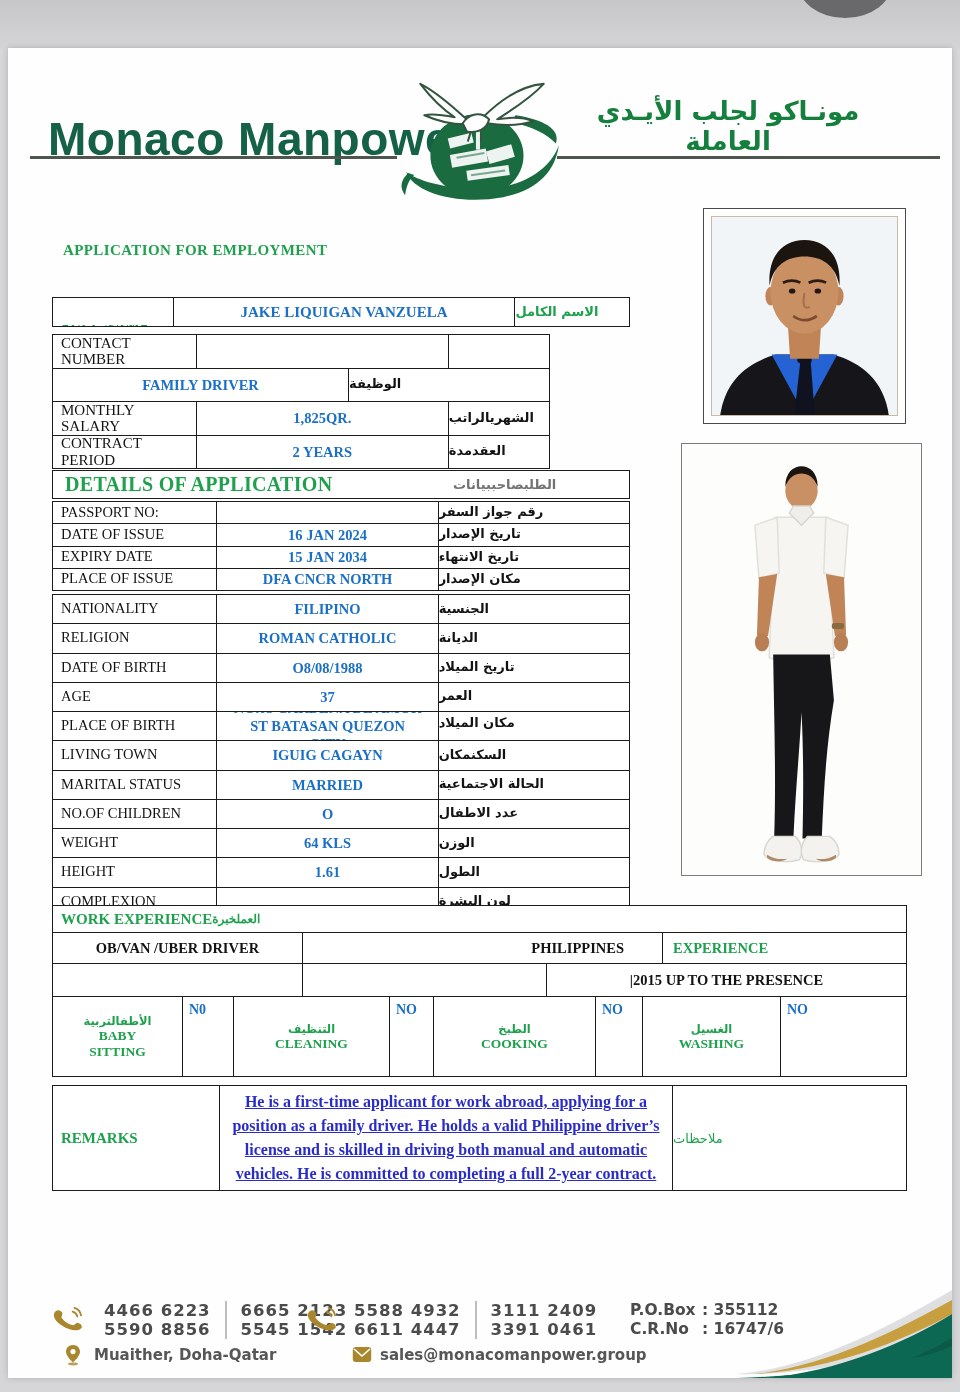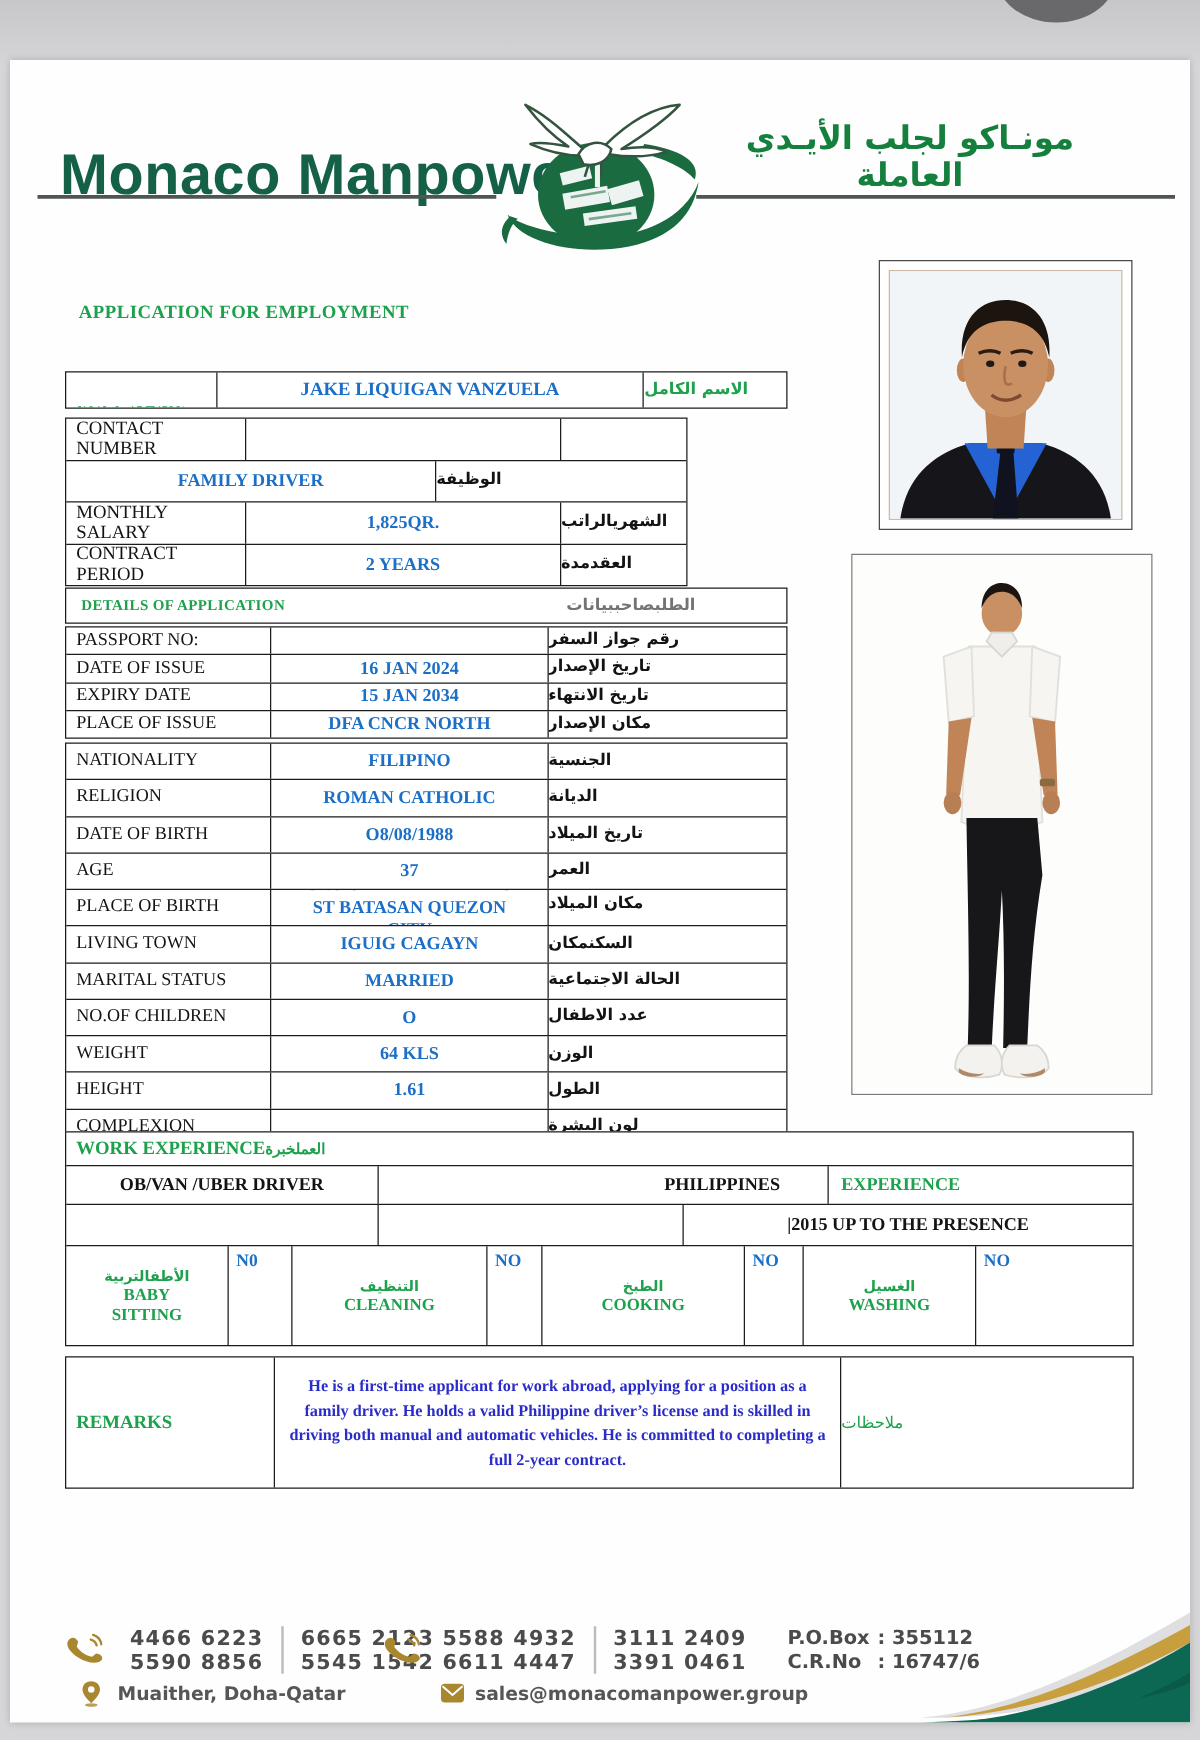--- a/index.html
+++ b/index.html
@@ -45,21 +45,21 @@
   .val-light{color:#7da3d6;}
   .arab{font-family:"DejaVu Sans",sans-serif;font-weight:bold;font-size:13px;color:#131313;
     justify-content:flex-end;padding-right:8px;direction:rtl;text-align:right;line-height:1.15;}
   .green{color:#1ea14d !important;}
   .bold{font-weight:bold;}
   
   .t-name{left:44px;top:249px;width:578px;height:30px;}
   .t-job{left:44px;top:286px;width:498px;height:135px;}
   .t-details-bar{left:44px;top:422px;width:578px;height:29px;border:1.7px solid #1c1c1c;
     position:absolute;background:#fff;box-sizing:border-box;display:flex;align-items:center;}
-  .t-details-bar .en{padding-left:12px;font-weight:bold;font-size:12px;color:#1ea14d;letter-spacing:.3px;}
+  .t-details-bar .en{padding-left:12px;font-weight:bold;font-size:20px;color:#1ea14d;letter-spacing:.3px;}
   .t-details-bar .ar{position:absolute;left:400px;font-family:"DejaVu Sans",sans-serif;
     font-weight:bold;font-size:13px;color:#737373;direction:rtl;}
   .t-pass{left:44px;top:453px;width:578px;height:90px;}
   .t-pers{left:44px;top:546px;width:578px;height:352px;}
   .t-pass .lab,.t-pers .lab{font-size:14.5px;}
   .w1{width:120px;margin-top:27px;} .w2{width:343px;} .w3{width:115px;}   
   .j1{width:166px;} .j2{width:295px;} .j3{width:117px;}   
   .p1{width:164px;} .p2{width:222px;} .p3{width:192px;}   
   .h-s{height:25px;} .h-pb{height:66px;} .h-eq{height:44px;}
   
@@ -76,22 +76,22 @@
   .skill-ar{font-family:"DejaVu Sans",sans-serif;font-weight:bold;font-size:11.5px;color:#1ea14d;direction:rtl;}
   .skill-en{font-weight:bold;font-size:13.5px;color:#1ea14d;line-height:1.15;max-width:96px;}
   .ans{align-items:flex-start;justify-content:flex-start;padding:5px 0 0 6px;
     font-weight:bold;font-size:14px;color:#1b6fc7;}
   .s1{width:129px;} .s2{width:51px;} .s3{width:156px;} .s4{width:44px;}
   .s5{width:162px;} .s6{width:47px;} .s7{width:138px;} .s8{flex:1;}
   
   .t-remarks{left:44px;top:1037px;width:855px;height:106px;}
   .r1{width:166px;} .r2{width:453px;} .r3{flex:1;}
   .remarks-label{justify-content:flex-start;padding-left:8px;font-weight:bold;font-size:15px;color:#1ea14d;}
-  .remarks-text{font-weight:bold;font-size:13px;color:#2a2cc9;text-align:center;
-    line-height:1.5;padding:3px 8px;font-family:"Liberation Serif",serif;}
+  .remarks-text{font-weight:bold;font-size:16px;color:#2a2cc9;text-align:center;
+    line-height:1.5;padding:3px 8px;font-family:"Liberation Serif",serif;text-decoration:underline;}
   .remarks-ar{font-family:"DejaVu Sans",sans-serif;font-size:13px;color:#1ea14d;
     justify-content:flex-end;padding-right:10px;direction:rtl;}
   
   .footer{position:absolute;left:40px;top:1253px;width:880px;height:70px;
     font-family:"DejaVu Sans",sans-serif;color:#4b4b4b;}
   .ph-grid{position:absolute;top:0;display:grid;grid-template-columns:auto auto;column-gap:0;}
   .ph-grid .cell{font-weight:bold;font-size:16.5px;letter-spacing:1px;line-height:19px;padding:0 14px;}
   .ph-grid .cell.right{border-left:2px solid #bdbdbd;}
   .ga{left:42px;} .gb{left:292px;}
   .icon-abs{position:absolute;}

